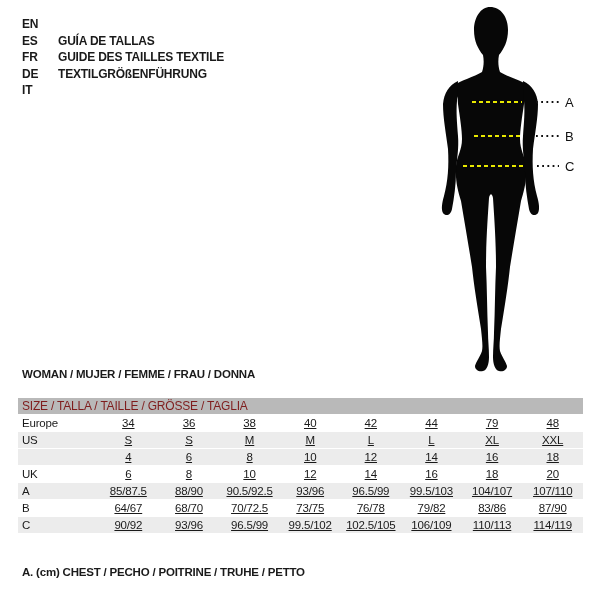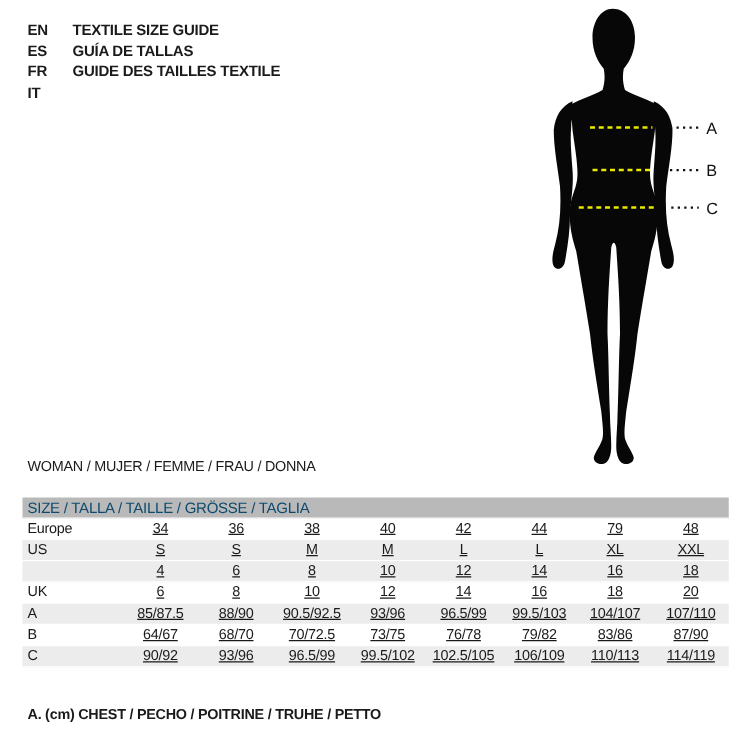--- a/index.html
+++ b/index.html
@@ -23,30 +23,30 @@
   .lang-text {
     font-size:12px; font-weight:bold; letter-spacing:-0.2px; white-space:nowrap;
   }
   
   .figure-wrap { position:absolute; left:390px; top:0; width:210px; height:390px; }
   .figure-wrap svg { display:block; }
   .marker-label { font-family:"Liberation Sans", sans-serif; font-size:13px; fill:#111111; }
   
   .woman-title {
     position:absolute; left:22px; top:368px;
-    font-size:11.5px; font-weight:normal; letter-spacing:-0.2px;
+    font-size:11.5px; font-weight:bold; letter-spacing:-0.2px;
   }
   
   .size-table {
     position:absolute; left:18px; top:398px; width:565px;
     font-size:11.5px; letter-spacing:-0.2px;
   }
   .table-header {
     height:17px; line-height:16px; background:#b9b9b9;
-    padding-left:4px; font-size:12px; color:#0c4a6e;
+    padding-left:4px; font-size:12px; color:#7f1d1d;
     border-bottom:1px solid #ffffff;
   }
   .trow {
     display:flex; height:17px; line-height:16px;
     border-bottom:1px solid #ffffff;
   }
   .trow.shaded { background:#ececec; }
   .tlabel { width:80px; padding-left:4px; text-align:left; }
   .tcell  { flex:1; text-align:center;text-decoration:underline; }
   
@@ -55,29 +55,32 @@
     height:16px; font-size:11.5px; font-weight:bold;
     letter-spacing:-0.2px; white-space:nowrap;
   }
 </style>
 </head>
 <body>
 
 <div class="lang-block">
   <div class="lang-row">
     <span class="lang-code">EN</span>
-    <span class="lang-text">TEXTILE SIZE GUIDE</span>
   </div>
   <div class="lang-row">
     <span class="lang-code">ES</span>
     <span class="lang-text">GUÍA DE TALLAS</span>
   </div>
   <div class="lang-row">
     <span class="lang-code">FR</span>
     <span class="lang-text">GUIDE DES TAILLES TEXTILE</span>
+  </div>
+  <div class="lang-row">
+    <span class="lang-code">DE</span>
+    <span class="lang-text">TEXTILGRÖßENFÜHRUNG</span>
   </div>
   <div class="lang-row">
     <span class="lang-code">IT</span>
   </div>
 </div>
 
 <div class="figure-wrap">
   <svg width="210" height="390" viewBox="0 0 210 390" aria-hidden="true">
 
     <path fill="#070707" d="

